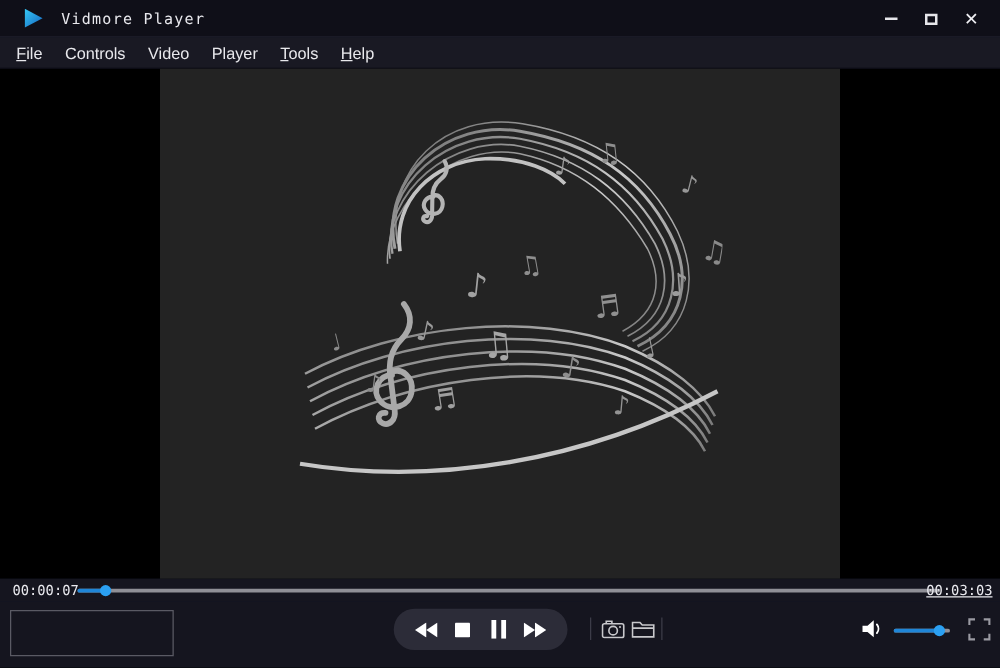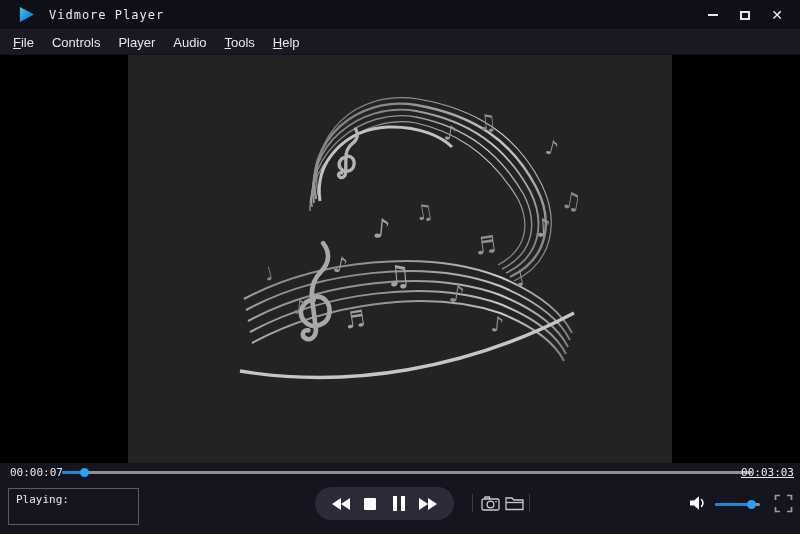--- a/index.html
+++ b/index.html
@@ -97,22 +97,22 @@
         </div>
       <div class="win-btn">
           <span class="glyph-close">✕</span>
         </div>
     </div>
   </div>
 
   <div class="menubar">
     <span class="menu-item"><span class="accel">F</span><span>ile</span><span></span></span>
     <span class="menu-item"><span>Controls</span><span class="accel"></span><span></span></span>
+    <span class="menu-item"><span>Video</span><span class="accel"></span><span></span></span>
     <span class="menu-item"><span>Player</span><span class="accel"></span><span></span></span>
-    <span class="menu-item"><span>Audio</span><span class="accel"></span><span></span></span>
     <span class="menu-item"><span class="accel">T</span><span>ools</span><span></span></span>
     <span class="menu-item"><span class="accel">H</span><span>elp</span><span></span></span>
   </div>
 
   <div class="video-stage">
     <div class="video-frame">
       <svg class="artwork" width="340" height="300" viewBox="0 0 340 300">
         <defs>
           <linearGradient id="g1" x1="0" y1="0" x2="1" y2="1">
             <stop offset="0" stop-color="#6a6a6a"></stop>
@@ -175,21 +175,20 @@
       <div class="seek-fill" style="width: 3.2%;">
         <div class="seek-thumb"></div>
       </div>
     </div>
     <span class="time time-total">00:03:03</span>
   </div>
 
   <div class="control-bar">
 
     <div class="now-playing">
-      <div>Playing:</div>
     </div>
 
     <div class="transport-pill">
       <div class="t-btn">
         <svg width="18" height="12" viewBox="0 0 18 12">
             <polygon points="9,0 9,12 0,6" fill="#fff"></polygon>
             <polygon points="18,0 18,12 9,6" fill="#fff"></polygon>
           </svg>
       </div>
       <div class="t-btn">

